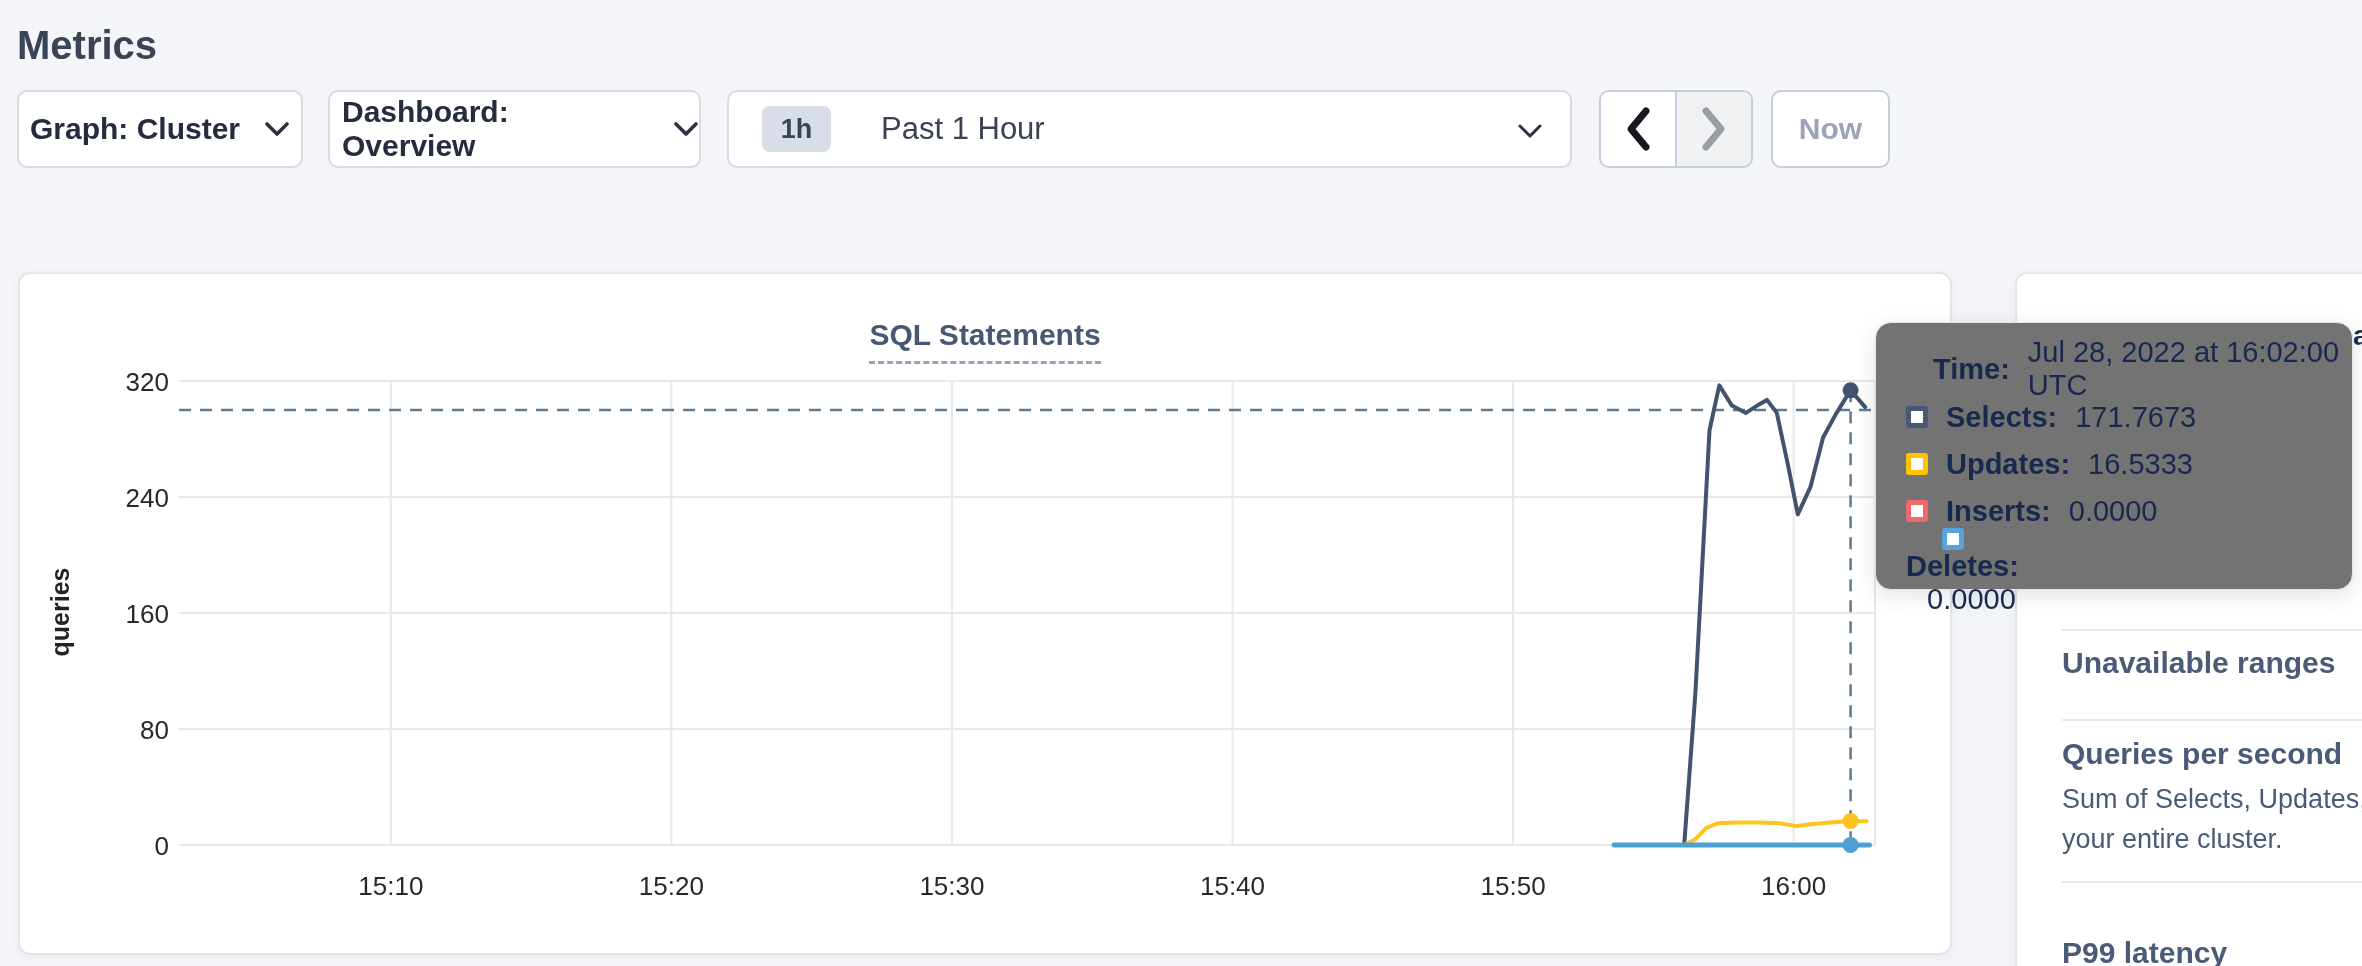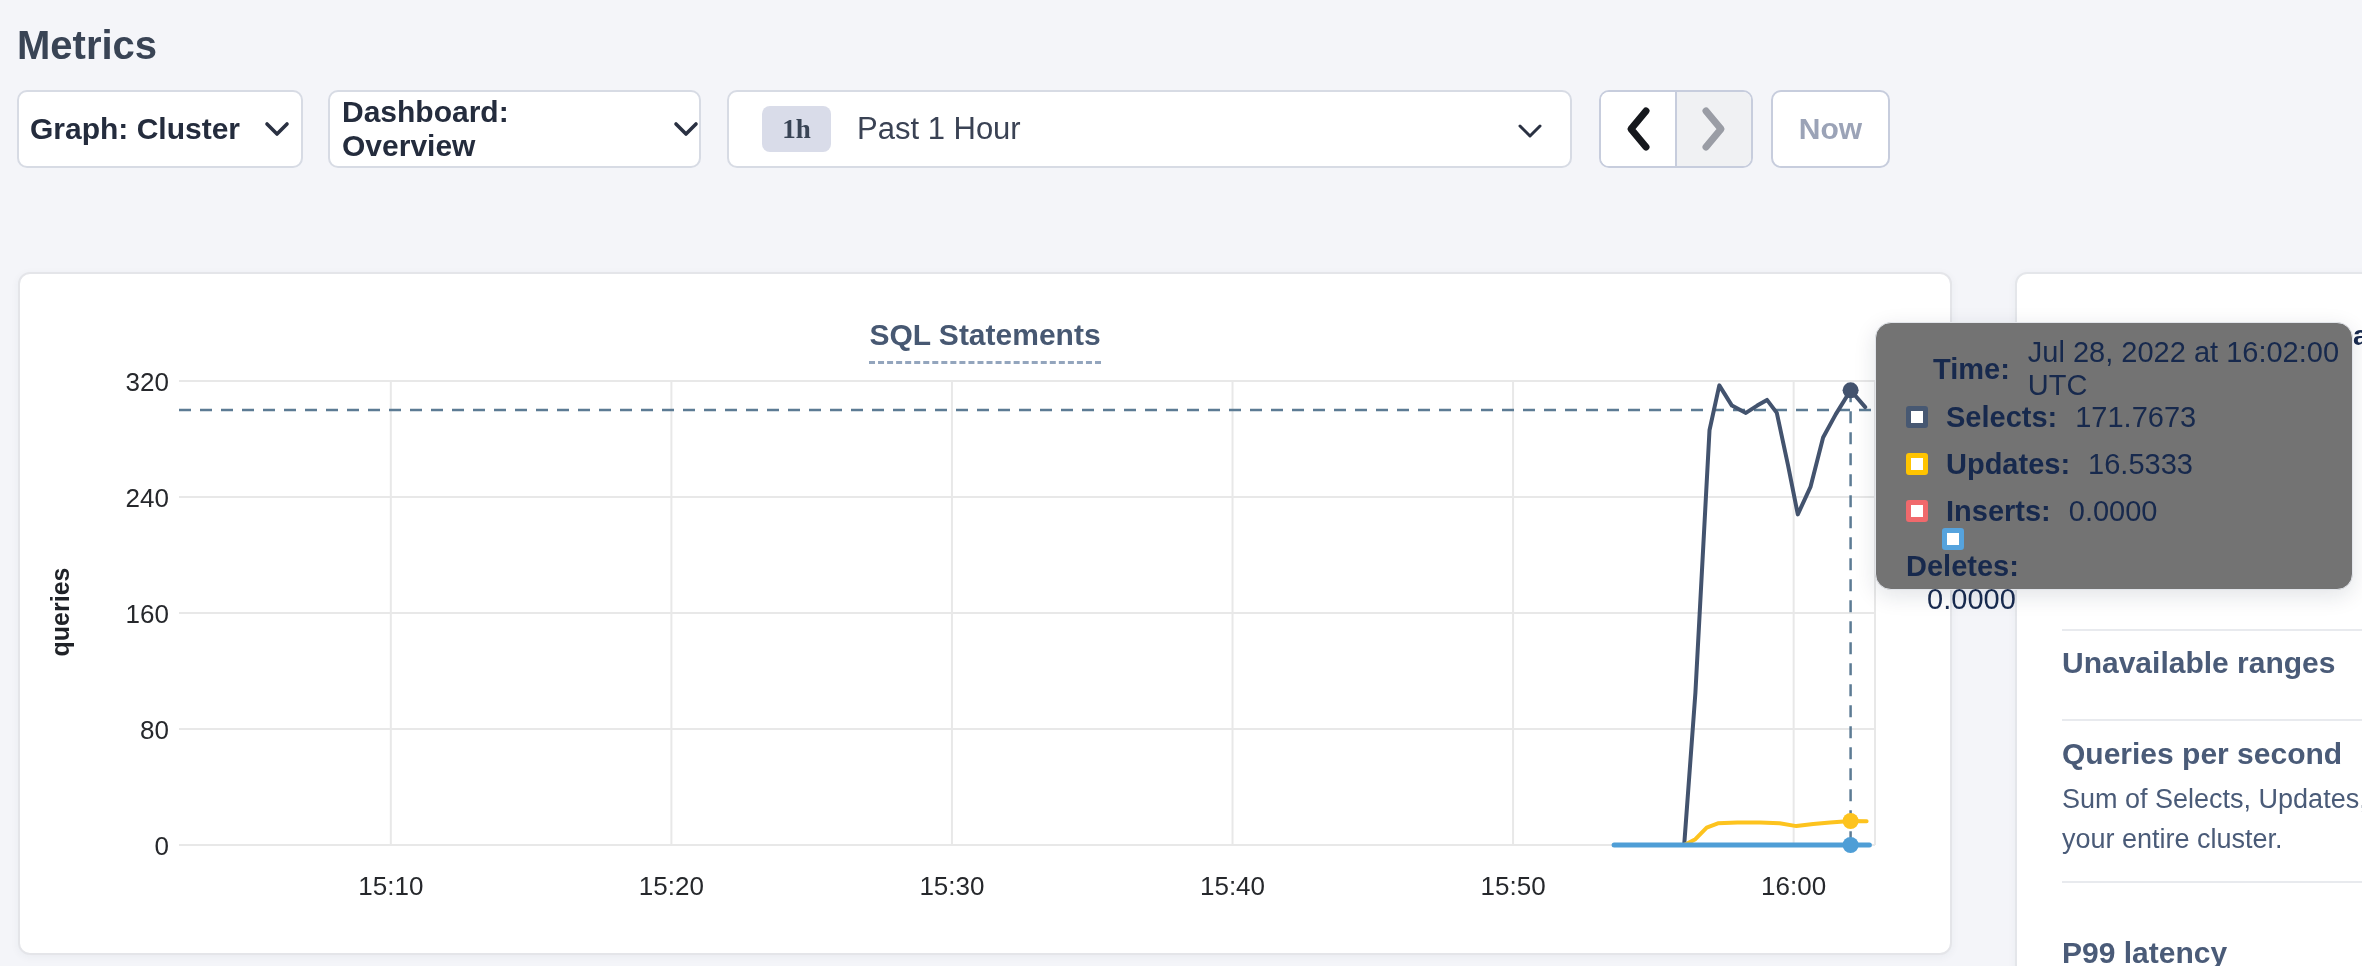--- a/index.html
+++ b/index.html
@@ -10,22 +10,22 @@
   .page-title{position:absolute;left:17px;top:-4px;font-size:40px;font-weight:600;color:#394455;}
 
   
   .ctl{position:absolute;top:90px;height:78px;background:#fff;border:2px solid #d7dbe4;
        border-radius:10px;display:flex;align-items:center;justify-content:center;
        font-size:30px;color:#242c3d;cursor:pointer;}
   .dd-label{font-weight:700;color:#242c3d;}
   .chev{margin-left:24px;flex:none;}
   .time-sel{justify-content:flex-start;padding-left:33px;}
   .badge{background:#d9dce9;border-radius:8px;width:69px;height:46px;display:flex;
-         align-items:center;justify-content:center;font-size:27px;font-weight:700;color:#394455;font-family:Liberation Serif, serif;}
-  .time-label{margin-left:26px;font-size:31px;color:#3a4254;text-align:center;}
+         align-items:center;justify-content:center;font-size:27px;font-weight:700;color:#394455;}
+  .time-label{margin-left:50px;font-size:31px;color:#3a4254;text-align:center;}
   .time-chev{position:absolute;right:28px;top:32px;}
   .arrow-group{position:absolute;top:90px;left:1599px;width:154px;height:78px;
        border:2px solid #c7cddd;border-radius:10px;display:flex;overflow:hidden;background:#fff;}
   .arrow{flex:1;display:flex;align-items:center;justify-content:center;border:none;background:#fff;cursor:pointer;padding:0;}
   .arrow.next{background:#f0f1f3;border-left:2px solid #c7cddd;cursor:default;}
   .now-btn{position:absolute;top:90px;left:1771px;width:119px;height:78px;background:#fff;
        border:2px solid #c7cddd;border-radius:10px;font-size:30px;font-weight:600;color:#9ba3b7;
        font-family:Liberation Sans, sans-serif;cursor:default;}
 
   

